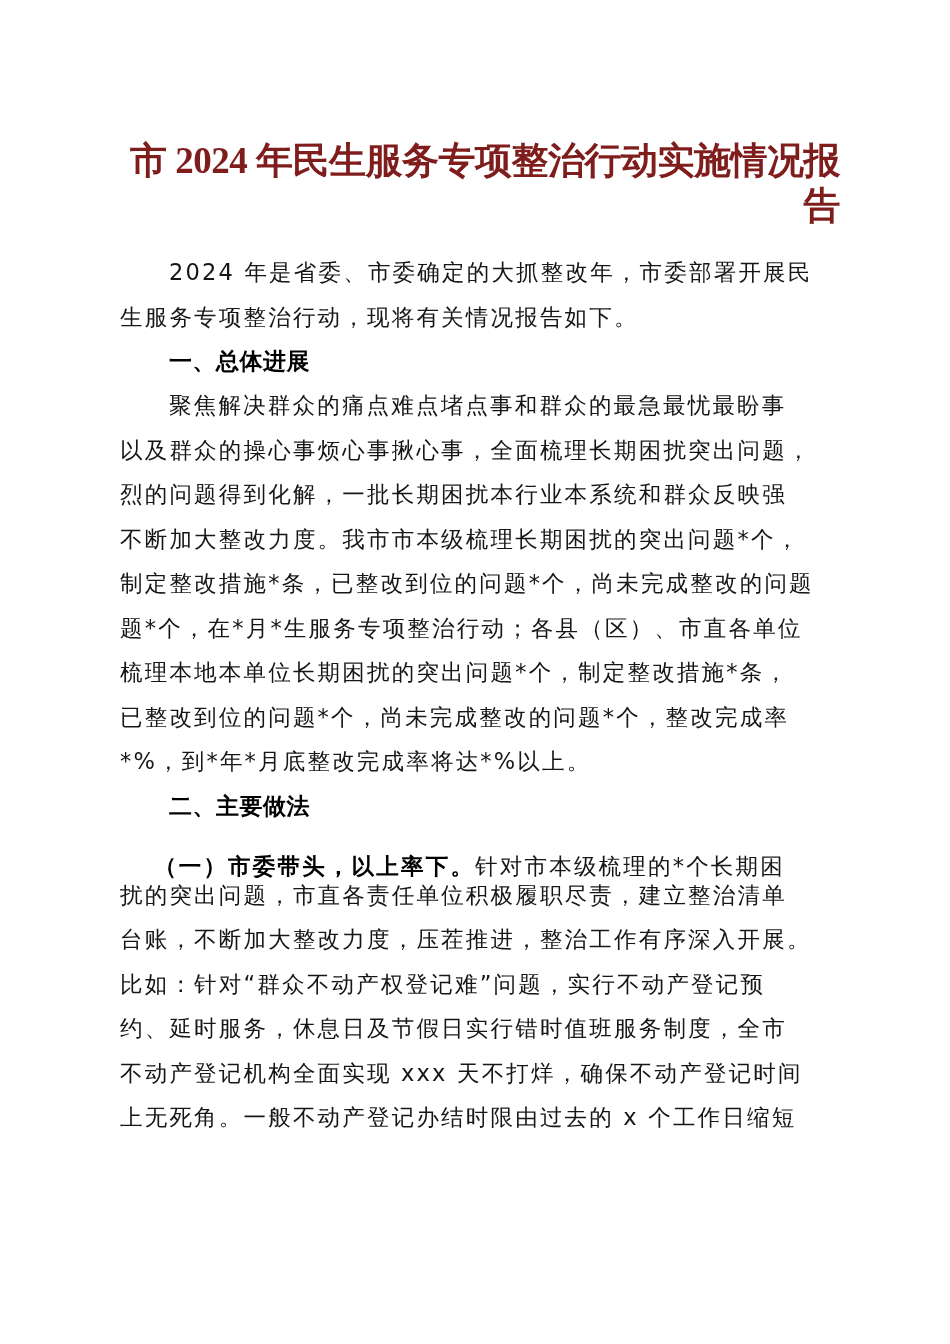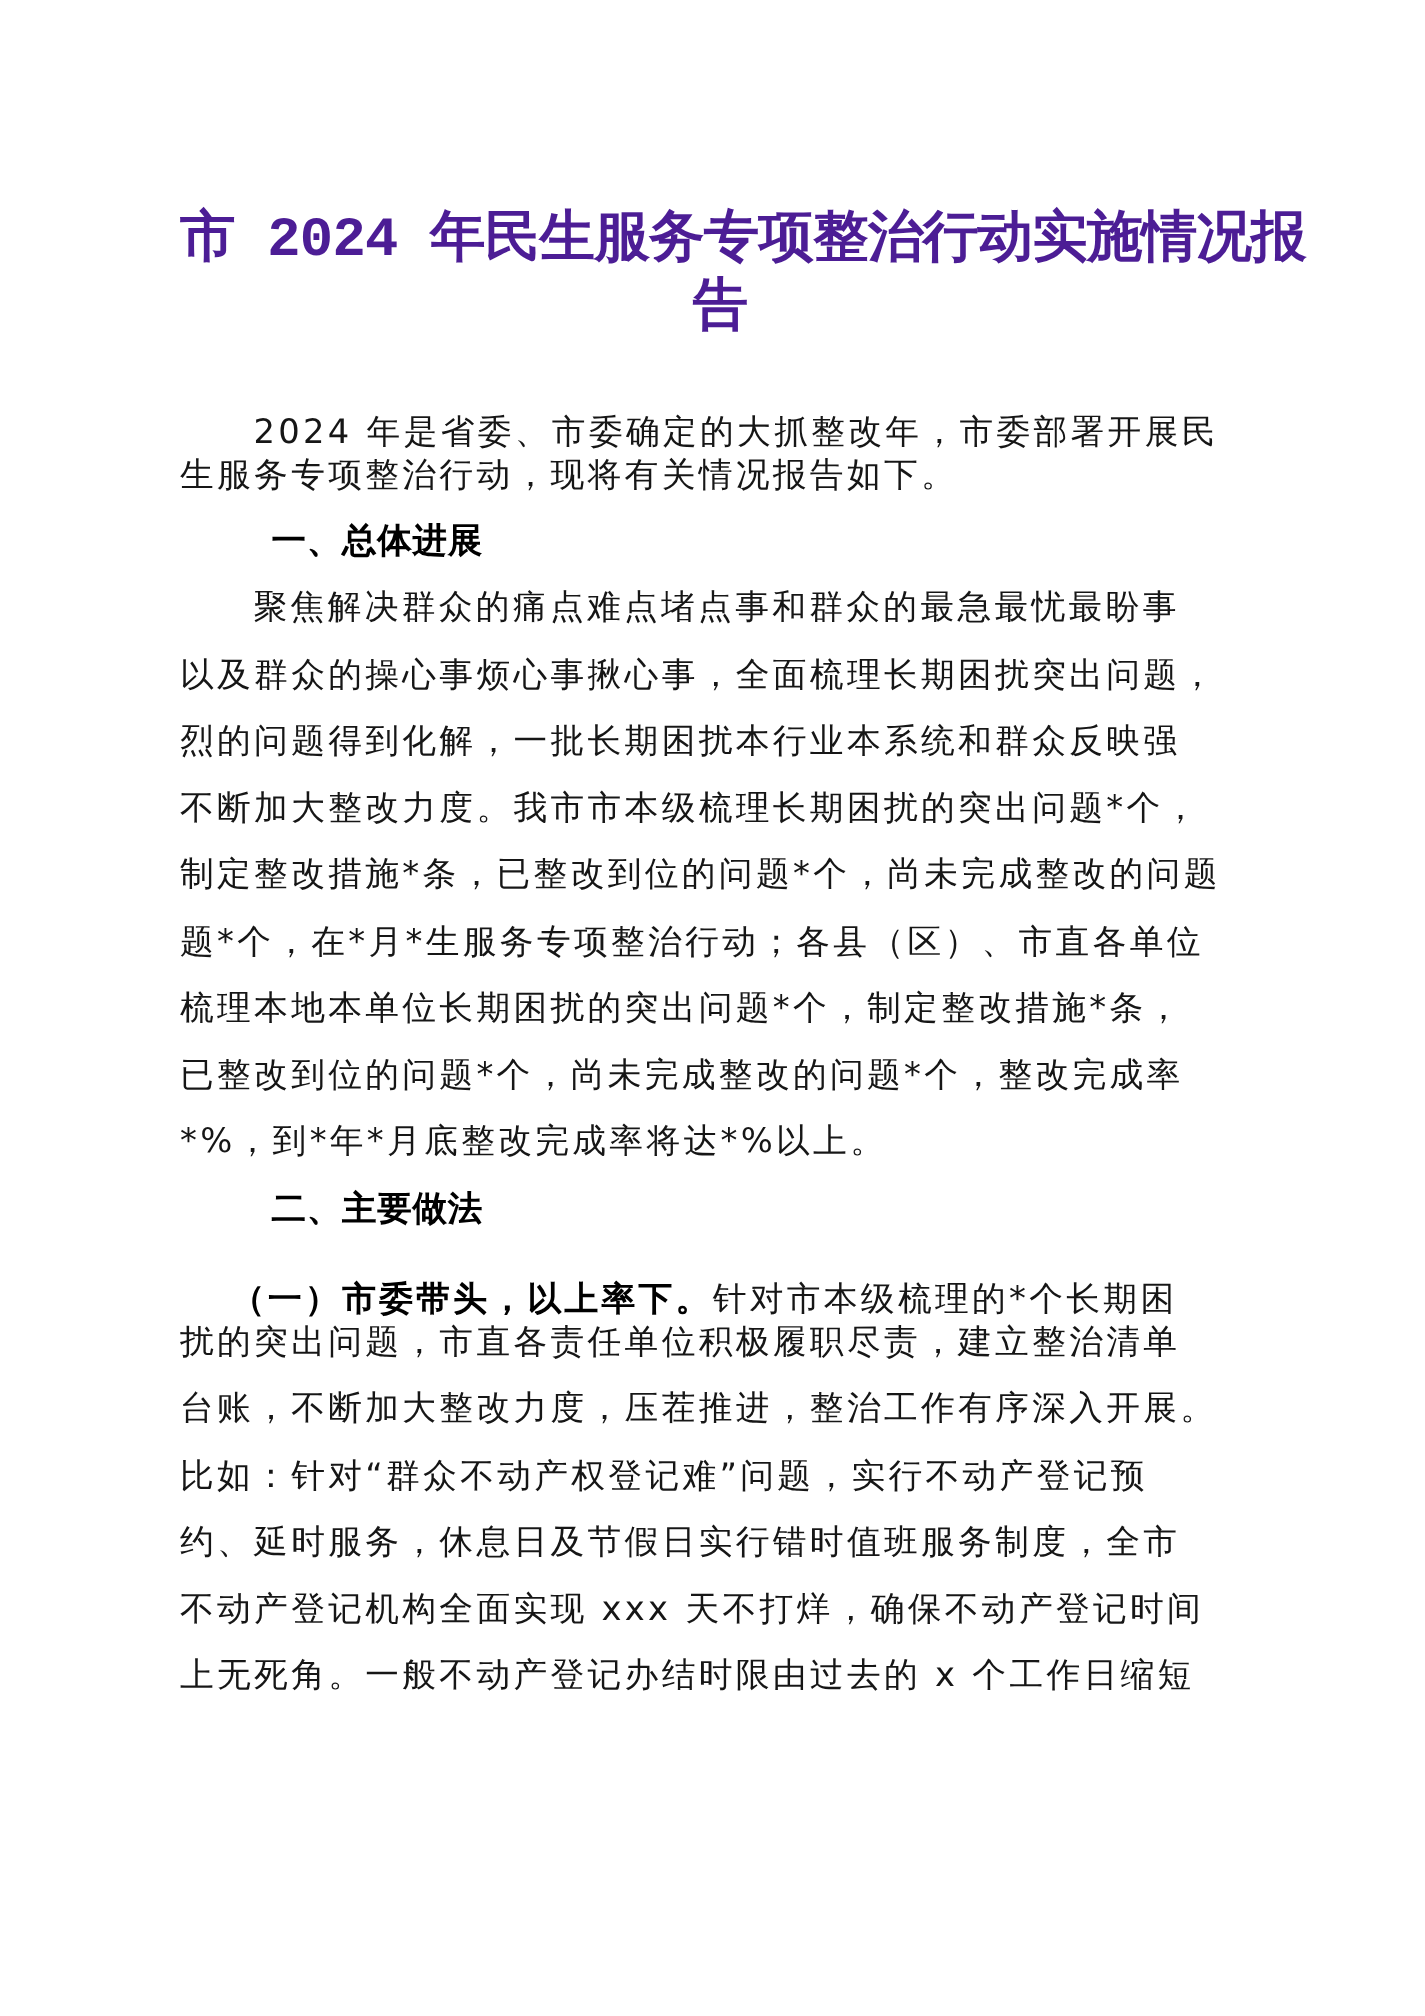--- a/index.html
+++ b/index.html
@@ -19,26 +19,26 @@
       left: 0;
       top: 0;
       width: 950px;
       height: 1344px;
       background: #ffffff;
     }
     .title {
       position: absolute;
       left: 120px;
       width: 720px;
-      text-align: center;
-      font-family: Liberation Mono, monospace;
+      text-align: right;
+      font-family: Liberation Serif, serif;
       font-weight: bold;
       font-size: 37px;
       line-height: 46px;
-      color: #4c1d95;
+      color: #7f1d1d;
       white-space: nowrap;
       letter-spacing: -0.5px;
     }
     .title-line-1 { top: 138px; }
     .title-line-2 { top: 183px; }
 
     .line {
       position: absolute;
       left: 120px;
       width: 720px;
@@ -54,36 +54,35 @@
     .heading {
       position: absolute;
       left: 169px;
       font-family: "DejaVu Sans", "Liberation Sans", sans-serif;
       font-weight: bold;
       font-size: 23px;
       line-height: 30px;
       color: #000000;
       white-space: nowrap;
       letter-spacing: 0.5px;
-      margin-left: 12px;
     }
     .sub-heading-lead {
       font-weight: bold;
       color: #000000;
     }
   </style>
 </head>
 <body>
 
 <div class="page">
 
   <div class="title title-line-1">市 2024 年民生服务专项整治行动实施情况报</div>
   <div class="title title-line-2">告</div>
 
-  <div class="line indent" style="top:273px">2024 年是省委、市委确定的大抓整改年，市委部署开展民</div>
+  <div class="line indent" style="top:257px">2024 年是省委、市委确定的大抓整改年，市委部署开展民</div>
   <div class="line" style="top:302px">生服务专项整治行动，现将有关情况报告如下。</div>
 
   <div class="heading" style="top:346px">一、总体进展</div>
 
   <div class="line indent" style="top:390px">聚焦解决群众的痛点难点堵点事和群众的最急最忧最盼事</div>
   <div class="line" style="top:435px">以及群众的操心事烦心事揪心事，全面梳理长期困扰突出问题，</div>
   <div class="line" style="top:479px">烈的问题得到化解，一批长期困扰本行业本系统和群众反映强</div>
   <div class="line" style="top:524px">不断加大整改力度。我市市本级梳理长期困扰的突出问题*个，</div>
   <div class="line" style="top:568px">制定整改措施*条，已整改到位的问题*个，尚未完成整改的问题</div>
   <div class="line" style="top:613px">题*个，在*月*生服务专项整治行动；各县（区）、市直各单位</div>

